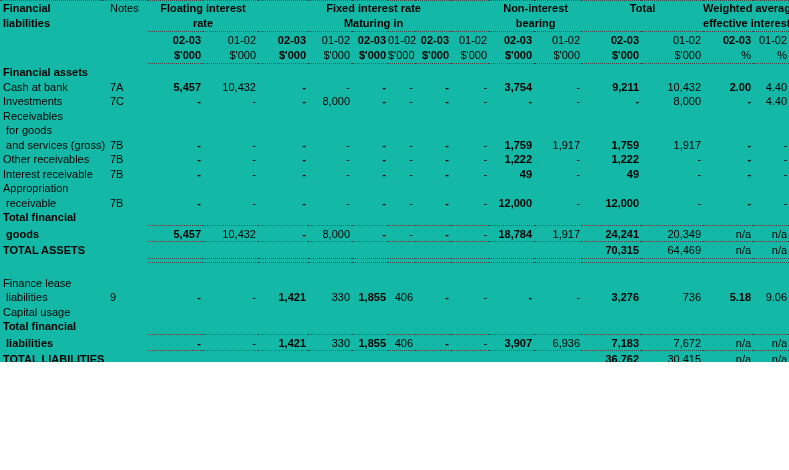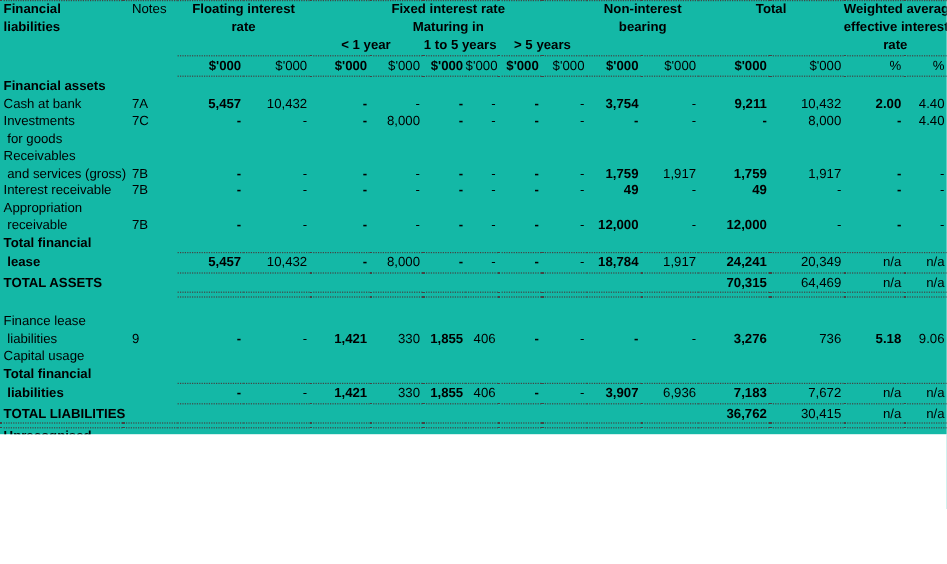--- a/index.html
+++ b/index.html
@@ -54,34 +54,41 @@
     </tr>
     <tr>
       <td class="lbl b">liabilities</td>
       <td></td>
       <td colspan="2" class="c b">rate</td>
       <td colspan="6" class="c b">Maturing in</td>
       <td colspan="2" class="c b">bearing</td>
       <td colspan="2"></td>
       <td colspan="2" class="c b">effective interest</td>
     </tr>
-    <tr>
-      <td></td>
-      <td></td>
-      <td colspan="2"></td>
-      <td colspan="2" class="c b">&lt; 1 year</td>
-      <td colspan="2" class="c b">1 to 5 years</td>
-      <td colspan="2" class="c b">&gt; 5 years</td>
-      <td colspan="2"></td>
-      <td colspan="2"></td>
-      <td colspan="2" class="c b">rate</td>
-    </tr>
     <tr class="rl">
       <td colspan="2"></td>
           <td colspan="14" class="ln"></td>
+    </tr>
+    <tr>
+      <td></td>
+          <td></td>
+      <td class="r b">02-03</td>
+      <td class="r">01-02</td>
+      <td class="r b">02-03</td>
+      <td class="r">01-02</td>
+      <td class="r b">02-03</td>
+      <td class="r">01-02</td>
+      <td class="r b">02-03</td>
+      <td class="r">01-02</td>
+      <td class="r b">02-03</td>
+      <td class="r">01-02</td>
+      <td class="r b">02-03</td>
+      <td class="r">01-02</td>
+      <td class="r b">02-03</td>
+      <td class="r">01-02</td>
     </tr>
     <tr>
       <td></td>
           <td></td>
       <td class="r b">$'000</td>
       <td class="r">$'000</td>
       <td class="r b">$'000</td>
       <td class="r">$'000</td>
       <td class="r b">$'000</td>
       <td class="r">$'000</td>
@@ -148,39 +155,39 @@
           <td class="r b">-</td>
           <td class="r">-</td>
           <td class="r b">-</td>
           <td class="r">-</td>
           <td class="r b">-</td>
           <td class="r">8,000</td>
           <td class="r b">-</td>
           <td class="r">4.40</td>
         </tr>
         <tr>
+          <td class="lbl">Receivables</td>
+          <td class="note"></td>
+          <td class="r"></td>
+          <td class="r"></td>
+          <td class="r"></td>
+          <td class="r"></td>
+          <td class="r"></td>
+          <td class="r"></td>
+          <td class="r"></td>
+          <td class="r"></td>
+          <td class="r"></td>
+          <td class="r"></td>
+          <td class="r"></td>
+          <td class="r"></td>
+          <td class="r"></td>
+          <td class="r"></td>
+        </tr>
+        <tr>
           <td class="lbl"> for goods</td>
-          <td class="note"></td>
-          <td class="r"></td>
-          <td class="r"></td>
-          <td class="r"></td>
-          <td class="r"></td>
-          <td class="r"></td>
-          <td class="r"></td>
-          <td class="r"></td>
-          <td class="r"></td>
-          <td class="r"></td>
-          <td class="r"></td>
-          <td class="r"></td>
-          <td class="r"></td>
-          <td class="r"></td>
-          <td class="r"></td>
-        </tr>
-        <tr>
-          <td class="lbl">Receivables</td>
           <td class="note"></td>
           <td class="r"></td>
           <td class="r"></td>
           <td class="r"></td>
           <td class="r"></td>
           <td class="r"></td>
           <td class="r"></td>
           <td class="r"></td>
           <td class="r"></td>
           <td class="r"></td>
@@ -202,20 +209,38 @@
           <td class="r b">-</td>
           <td class="r">-</td>
           <td class="r b">1,759</td>
           <td class="r">1,917</td>
           <td class="r b">1,759</td>
           <td class="r">1,917</td>
           <td class="r b">-</td>
           <td class="r">-</td>
         </tr>
         <tr>
+          <td class="lbl">Other receivables</td>
+          <td class="note">7B</td>
+          <td class="r b">-</td>
+          <td class="r">-</td>
+          <td class="r b">-</td>
+          <td class="r">-</td>
+          <td class="r b">-</td>
+          <td class="r">-</td>
+          <td class="r b">-</td>
+          <td class="r">-</td>
+          <td class="r b">1,222</td>
+          <td class="r">-</td>
+          <td class="r b">1,222</td>
+          <td class="r">-</td>
+          <td class="r b">-</td>
+          <td class="r">-</td>
+        </tr>
+        <tr>
           <td class="lbl">Interest receivable</td>
           <td class="note">7B</td>
           <td class="r b">-</td>
           <td class="r">-</td>
           <td class="r b">-</td>
           <td class="r">-</td>
           <td class="r b">-</td>
           <td class="r">-</td>
           <td class="r b">-</td>
           <td class="r">-</td>
@@ -278,21 +303,21 @@
           <td class="r"></td>
           <td class="r"></td>
           <td class="r"></td>
           <td class="r"></td>
         </tr>
         <tr class="rl">
           <td colspan="2"></td>
           <td colspan="14" class="ln"></td>
         </tr>
         <tr>
-          <td class="lbl b"> lease</td>
+          <td class="lbl b"> goods</td>
           <td class="note"></td>
           <td class="r b">5,457</td>
           <td class="r">10,432</td>
           <td class="r b">-</td>
           <td class="r">8,000</td>
           <td class="r b">-</td>
           <td class="r">-</td>
           <td class="r b">-</td>
           <td class="r">-</td>
           <td class="r b">18,784</td>

